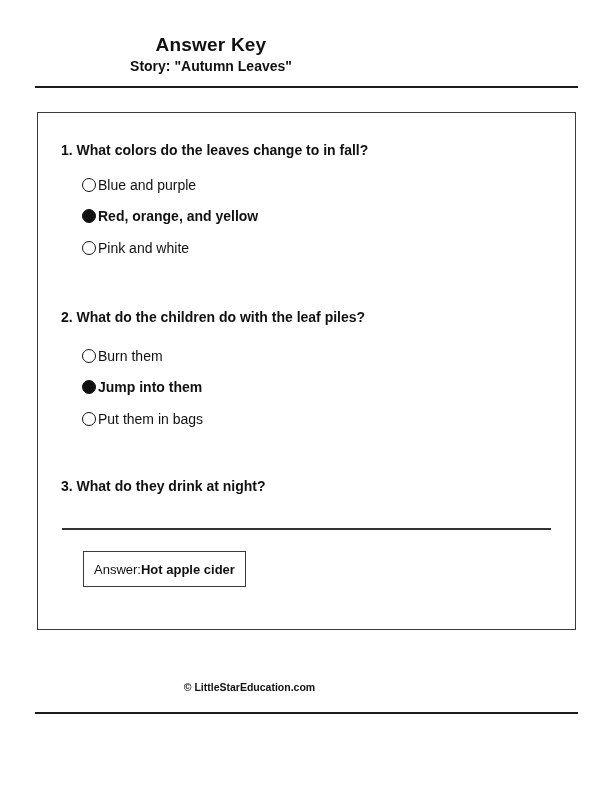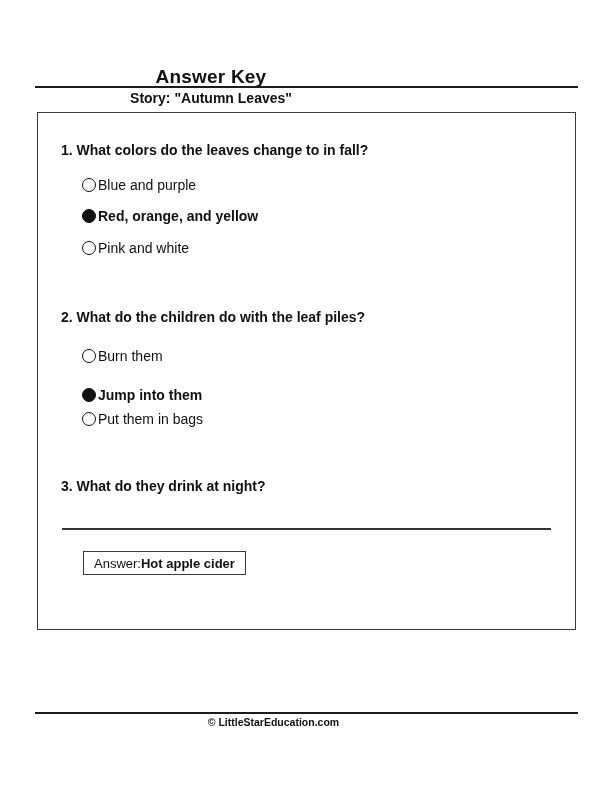--- a/index.html
+++ b/index.html
@@ -12,21 +12,20 @@
     position: relative;
     overflow: hidden;
   }
   .abs { position: absolute; }
 
   
   .header-block {
     left: 0; top: 33px;
     width: 422px;
     text-align: center;
-    margin-top: 32px;
   }
   .doc-title {
     font-size: 19px;
     font-weight: bold;
     line-height: 23px;
     letter-spacing: 0.2px;
   }
   .doc-subtitle {
     font-size: 14px;
     font-weight: bold;
@@ -69,21 +68,21 @@
     display: flex;
     align-items: center;
     gap: 2px;
     font-size: 14px;
     white-space: nowrap;
   }
   .o11 { top: 174px; }
   .o12 { top: 205px; }
   .o13 { top: 237px; }
   .o21 { top: 345px; text-align: center; }
-  .o22 { top: 384px; }
+  .o22 { top: 376px; }
   .o23 { top: 408px; }
 
   .radio {
     width: 14px; height: 14px;
     border: 1.5px solid #111111;
     border-radius: 50%;
     box-sizing: border-box;
     background: #ffffff;
     flex: none;
   }
@@ -91,40 +90,39 @@
   .option-label.selected { font-weight: bold; }
 
   
   .answer-line {
     left: 62px; top: 528px;
     width: 489px; height: 2px;
     background: #333333;
   }
   .answer-box {
     left: 83px; top: 551px;
-    width: 163px; height: 24px;
+    width: 163px; height: 36px;
     border: 1.5px solid #3a3a3a;
     box-sizing: border-box;
     display: flex;
     align-items: center;
     padding-left: 10px;
     font-size: 13px;
     white-space: nowrap;
   }
   .answer-value { font-weight: bold; }
 
   
   .footer-text {
-    left: 0; top: 716px;
+    left: 0; top: 681px;
     width: 499px;
     text-align: center;
     font-size: 10.5px;
     font-weight: bold;
     line-height: 13px;
-    margin-left: 24px;
   }
 </style>
 </head>
 <body>
 
 <div class="abs header-block">
   <div class="doc-title">Answer Key</div>
   <div class="doc-subtitle">Story: "Autumn Leaves"</div>
 </div>
 <div class="abs rule rule-top"></div>

